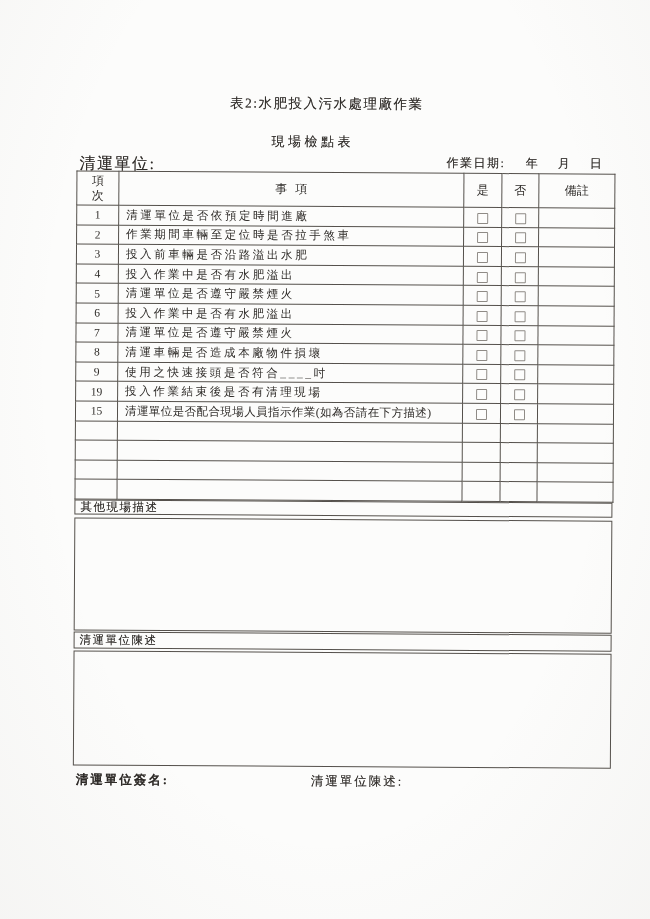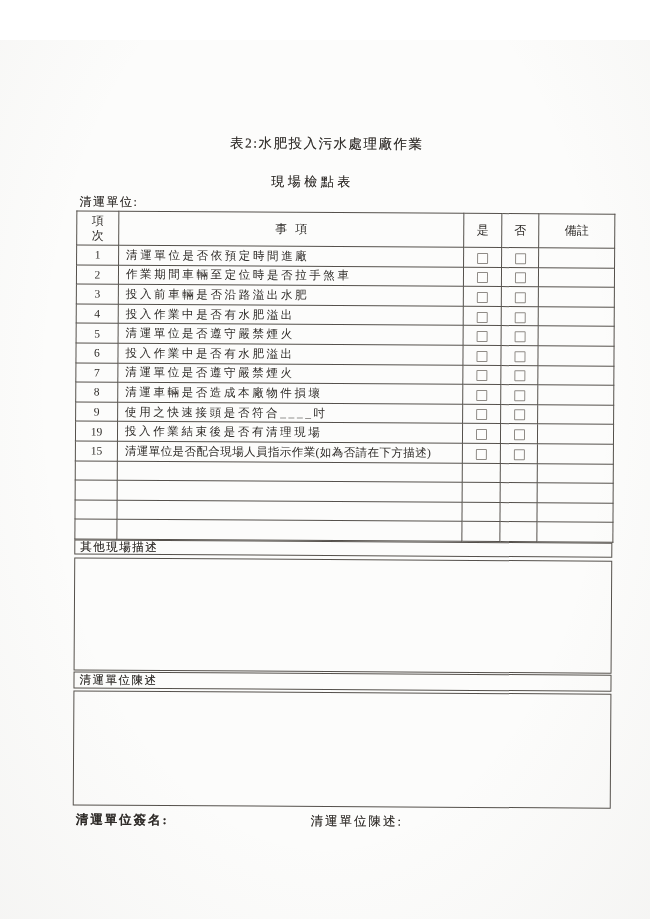--- a/index.html
+++ b/index.html
@@ -9,33 +9,32 @@
     background:#ffffff;
     position:relative;
     overflow:hidden;
     color:#2e2b28;
   }
   .page {
     position:absolute; inset:0;
     background:
       radial-gradient(ellipse at 50% 40%, rgba(255,255,255,0) 60%, rgba(120,115,105,0.05) 100%),
       #fcfcfb;
-    margin-top: 40px;
   }
   .sheet {
     position:absolute; inset:0;
     transform: rotate(0.35deg);
     transform-origin: 50% 45%;
   }
   .t { position:absolute; white-space:nowrap; text-shadow:0 0 0.5px rgba(70,64,58,0.55); }
 
   .title    { top:95px;  left:10px; width:630px; text-align:center; font-size:13.5px; letter-spacing:1.5px; }
   .subtitle { top:133px; left:-14px; width:650px; text-align:center; font-size:13px; letter-spacing:3.5px; }
 
-  .unit-label { top:155px; left:78px; font-size:12px; letter-spacing:1.5px; }
+  .unit-label { top:155px; left:78px; font-size:16px; letter-spacing:1.5px; }
   .date-group { top:154px; left:445px; font-size:12px; letter-spacing:1.5px; }
   .date-group .yr { margin-left:16px; }
   .date-group .mo { margin-left:14px; }
   .date-group .dy { margin-left:14px; }
 
   table.check {
     position:absolute; top:172px; left:75px;
     width:538px; table-layout:fixed; border-collapse:collapse;
   }
   table.check td, table.check th {
@@ -87,20 +86,26 @@
 <body>
 
 <div class="page">
   <div class="sheet">
 
     <div class="t title">表2:水肥投入污水處理廠作業</div>
     <div class="t subtitle">現場檢點表</div>
 
     <div class="t unit-label">清運單位:</div>
 
+    <div class="t date-group">
+      <span>作業日期:</span>
+      <span class="yr">年</span>
+      <span class="mo">月</span>
+      <span class="dy">日</span>
+    </div>
 
     <table class="check">
       <colgroup>
         <col class="c-idx">
           <col class="c-item">
           <col class="c-yes">
           <col class="c-no">
           <col class="c-rem">
       </colgroup>
       <thead>

